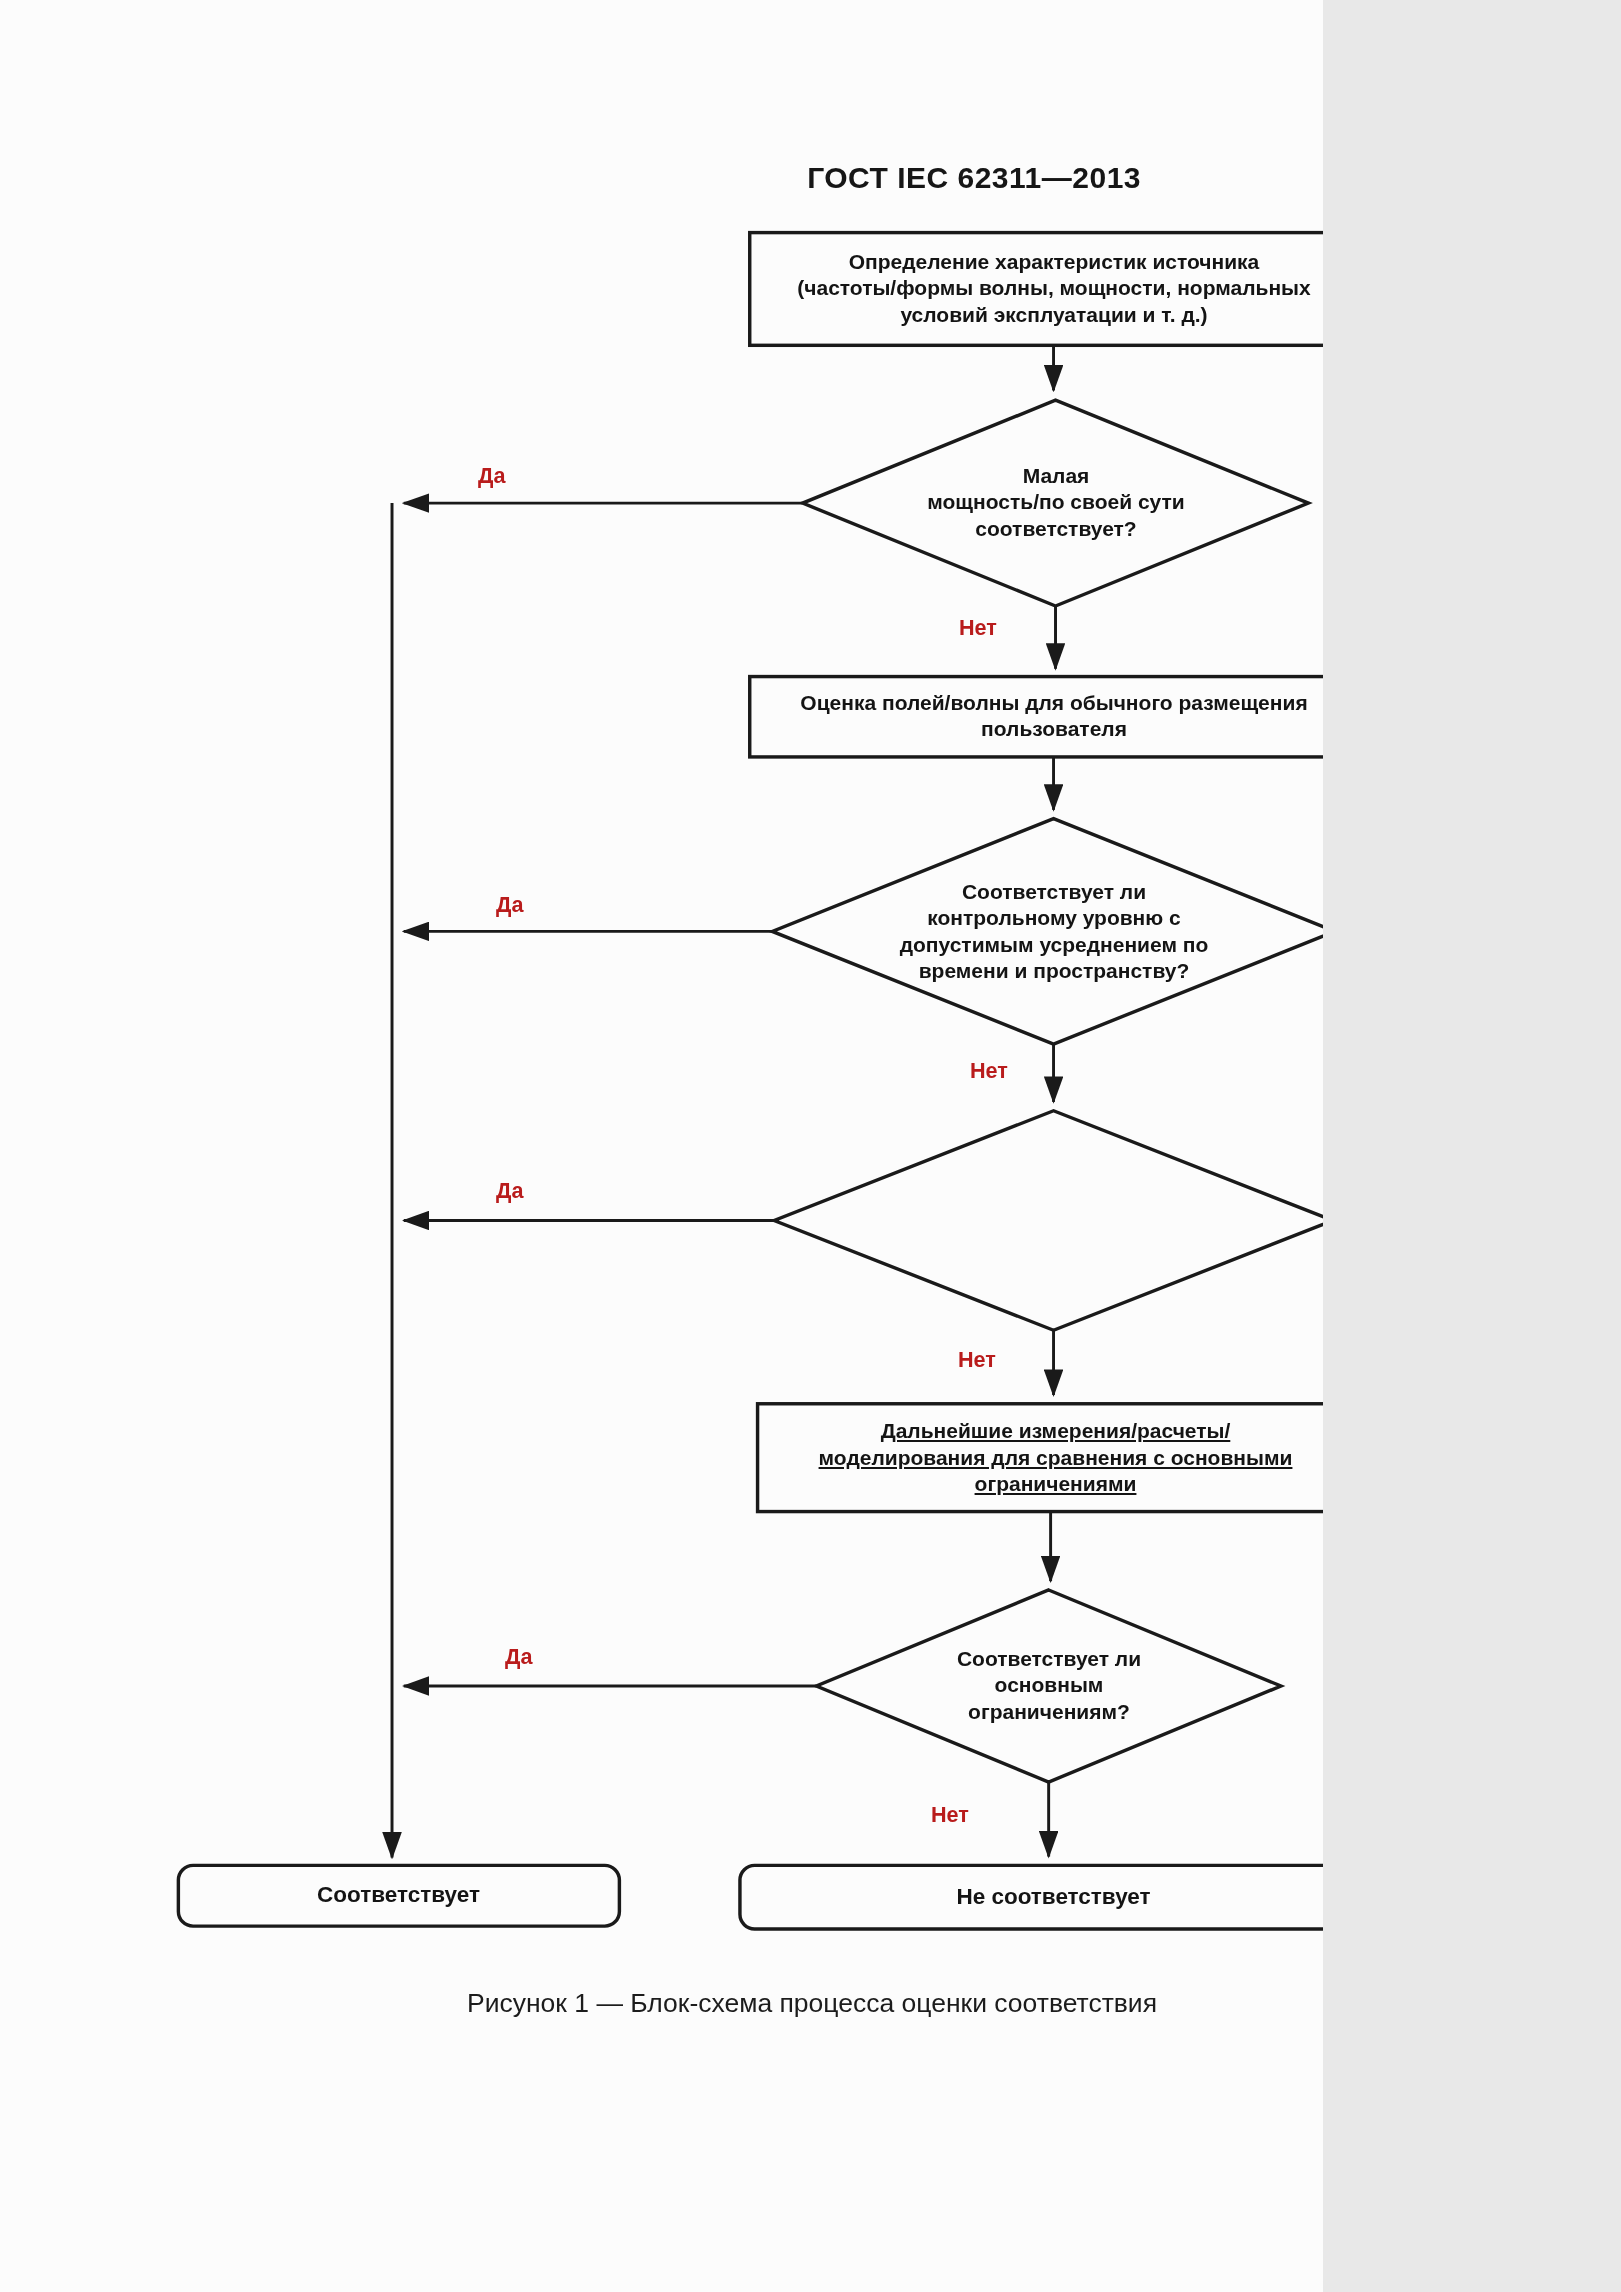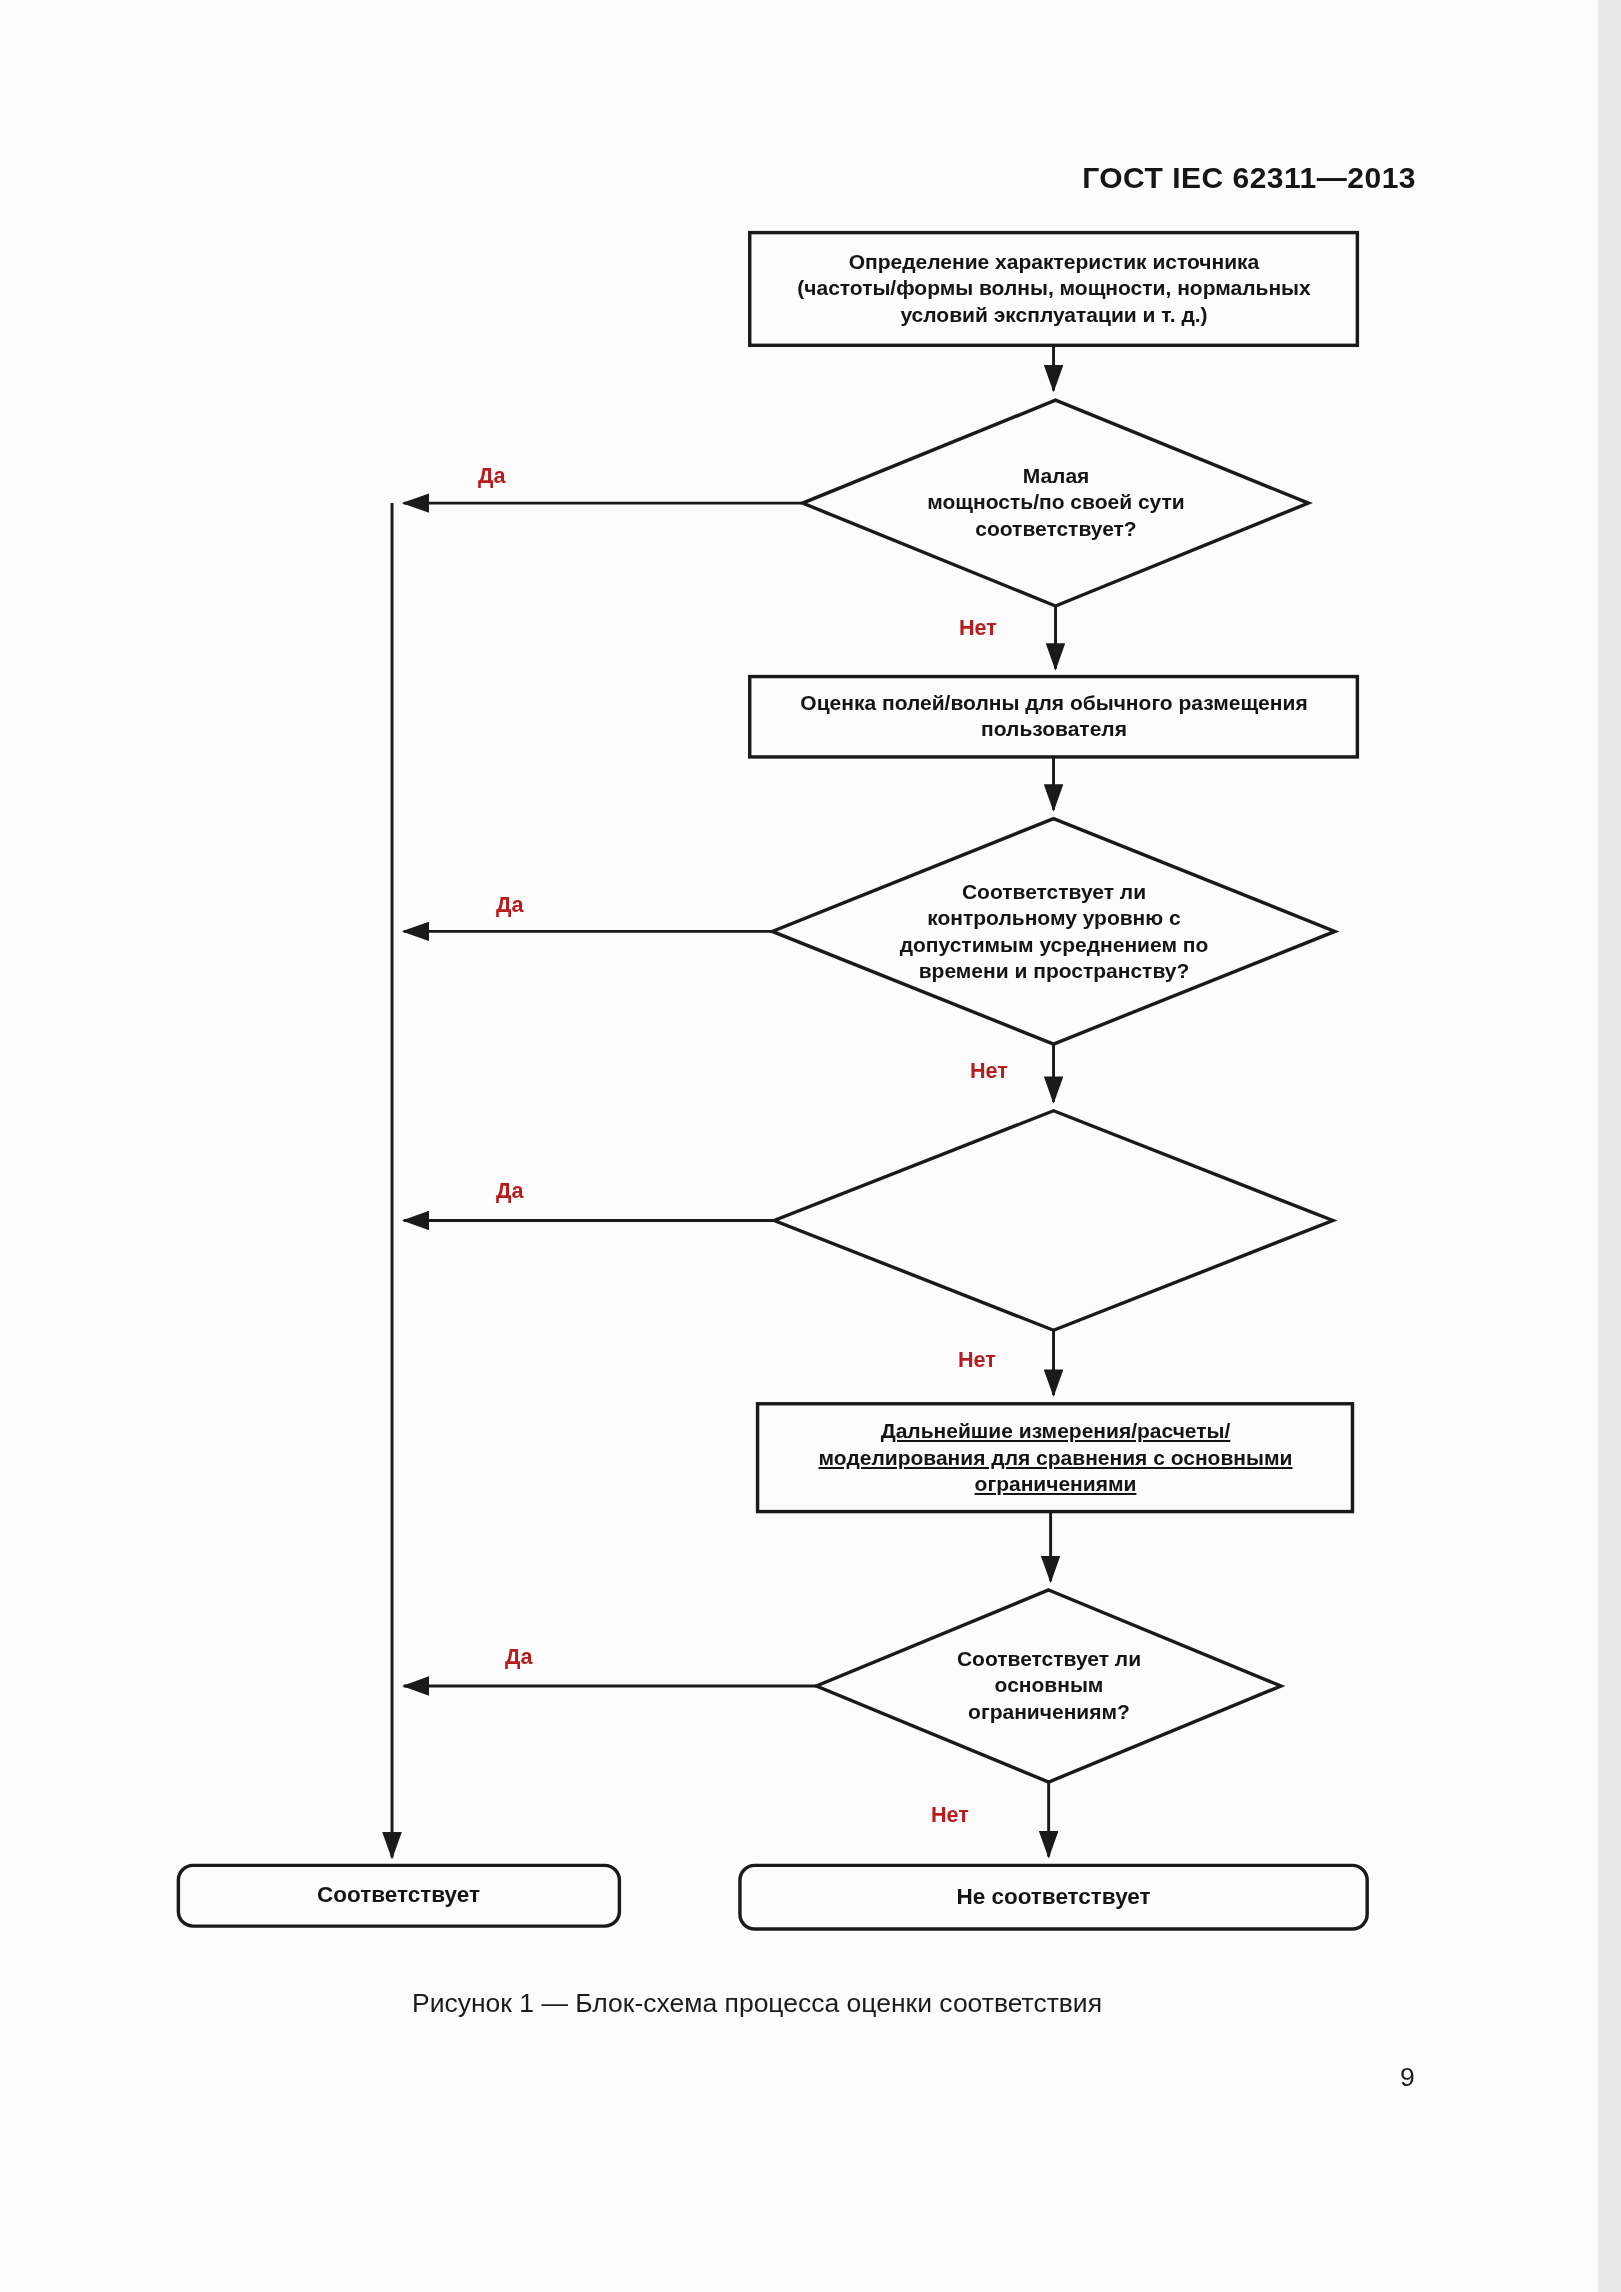--- a/index.html
+++ b/index.html
@@ -1,23 +1,24 @@
 <!DOCTYPE html>
 <html><head>
 <meta charset="utf-8">
 <style>
   html, body { margin: 0; padding: 0; background: #e8e8e8; }
   .page {
     position: relative;
-    width: 1598px;
+    width: 1295px;
     height: 2293px;
     background: #fcfcfc;
     font-family: "Liberation Sans", "DejaVu Sans", sans-serif;
     color: #111;
     overflow: hidden;
+    padding-left: 28px;
   }
   .doc-header {
     position: absolute;
     top: 161px;
     right: 182px;
     font-size: 30px;
     font-weight: bold;
     letter-spacing: 0.5px;
     color: #161616;
   }
@@ -40,21 +41,21 @@
     font-weight: bold;
     font-size: 21.6px;
     line-height: 25.5px;
     color: #b91c1c;
   }
   .figure-caption {
     position: absolute;
     left: 412px;
     top: 1988px;
     width: 745px;
-    text-align: left;
+    text-align: right;
     font-size: 26.5px;
     color: #1c1c1c;
   }
   .page-number {
     position: absolute;
     left: 1400px;
     top: 2062px;
     font-size: 26.5px;
     color: #1c1c1c;
   }

